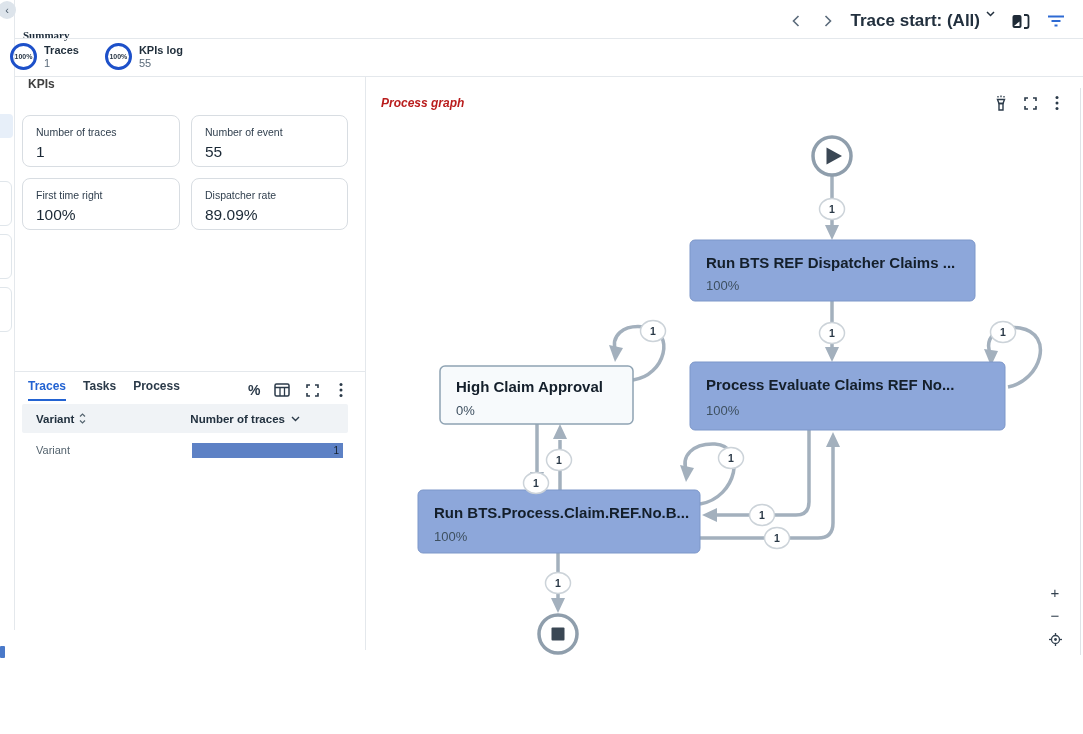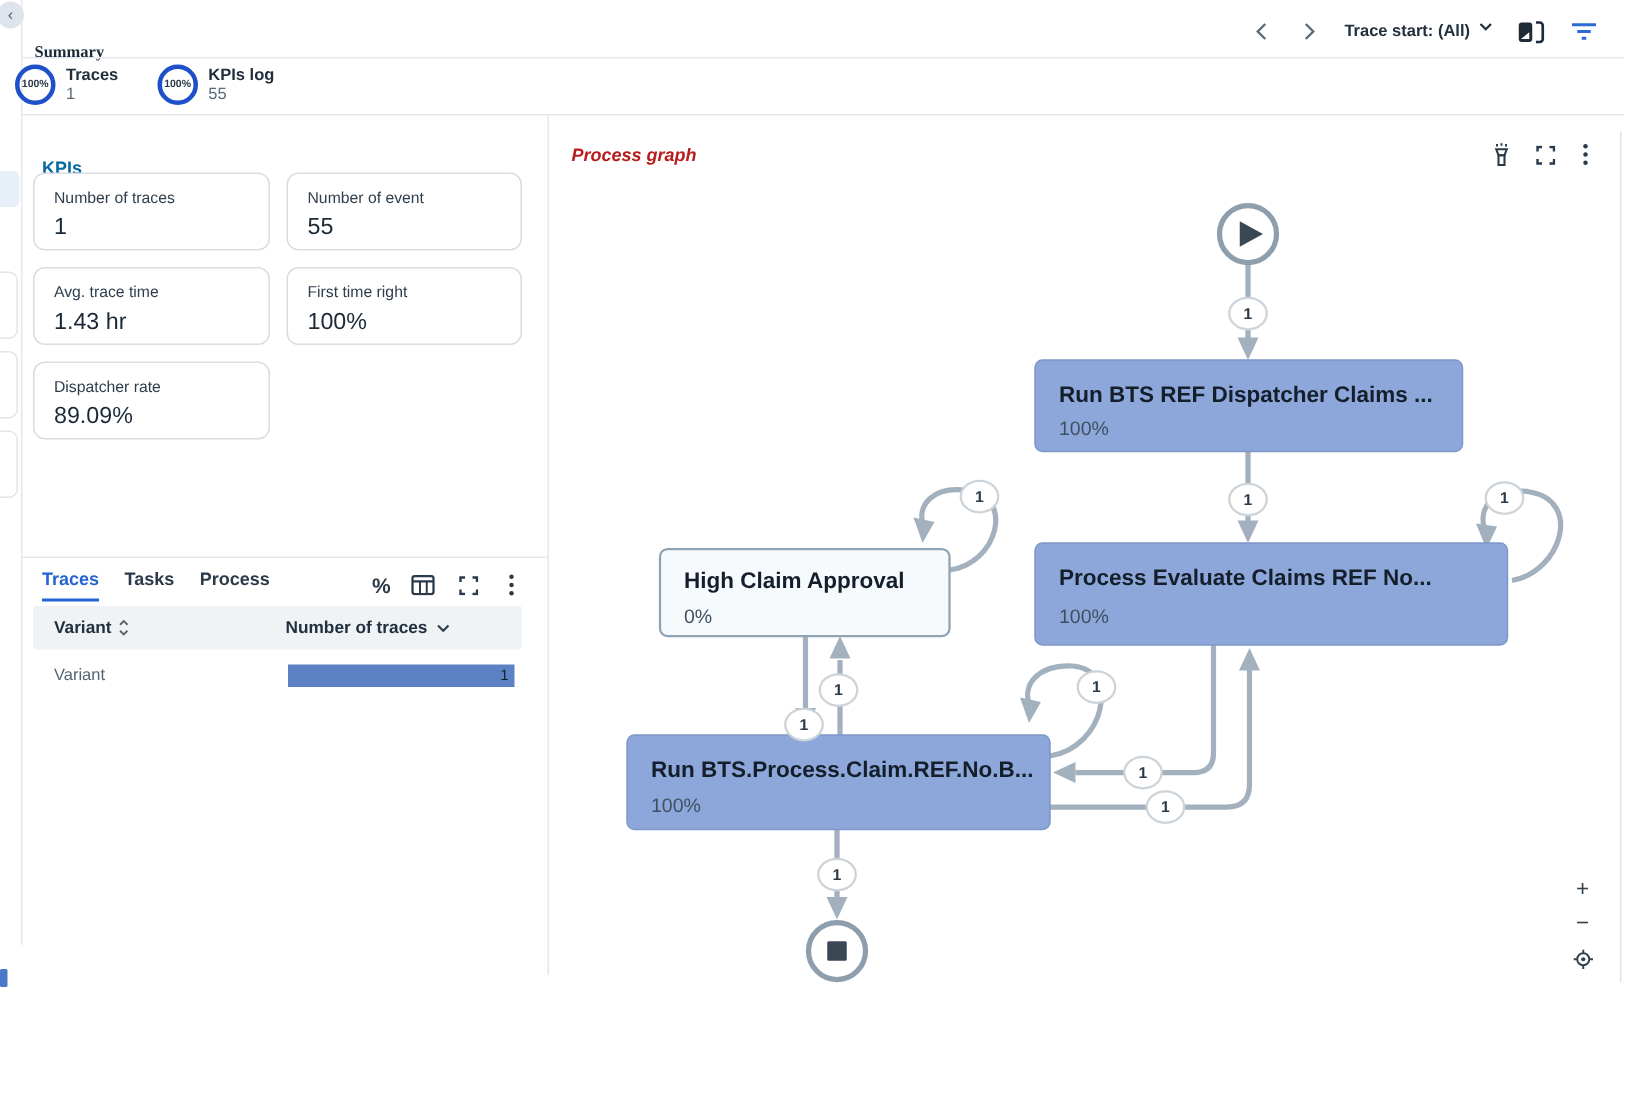--- a/index.html
+++ b/index.html
@@ -7,40 +7,40 @@
   .screen { position:relative; width:1083px; height:734px; background:#fff; overflow:hidden;
             font-family:"Liberation Sans","DejaVu Sans",sans-serif; color:#1b2936; }
   .abs { position:absolute; }
   .hline { position:absolute; height:1px; background:#e4e8ec; }
   .vline { position:absolute; width:1px; background:#e4e8ec; }
 
   
   .page-title { left:23px; top:29px; font-size:11px; font-weight:700; color:#1c2b3a;font-family:Liberation Serif, serif; }
   .hdr-right { right:16px; top:10px; display:flex; align-items:center; gap:14px; }
   .chev-btn { width:18px; height:18px; display:flex; align-items:center; justify-content:center; cursor:pointer; }
-  .trace-start { display:flex; gap:6px; font-size:11px; font-weight:700; color:#22303e; cursor:pointer; }
+  .trace-start { display:flex; gap:6px; font-size:17px; font-weight:700; color:#22303e; cursor:pointer; }
   .icon-btn { display:flex; align-items:center; justify-content:center; width:22px; height:22px; cursor:pointer; }
 
   
   .collapse-btn { left:-2px; top:1px; width:18px; height:18px; border-radius:50%; background:#dde4eb;
                   display:flex; align-items:center; justify-content:center; font-size:11px; color:#4a5a6a; cursor:pointer; }
   .sliver-item-hl { left:0; top:114px; width:13px; height:24px; background:#e7eff9; border-radius:0 4px 4px 0; }
   .sliver-card { left:-6px; width:18px; height:45px; border:1px solid #e0e6eb; border-radius:6px; background:#fff; }
   .sliver-glyph { left:0; top:646px; width:5px; height:12px; background:#4a79c9; border-radius:1px; }
 
   
   .stats-bar { left:10px; top:43px; display:flex; gap:26px; }
   .stat-item { display:flex; align-items:center; gap:7px; }
   .ring { width:27px; height:27px; border:3px solid #1d50c9; border-radius:50%;
           display:flex; align-items:center; justify-content:center; font-size:7px; font-weight:700; color:#2a3848; }
   .stat-label { font-size:11px; font-weight:700; color:#1f2d3a; line-height:13px; }
   .stat-value { font-size:11px; color:#5a6a79; line-height:13px; }
 
   
-  .kpis-title { left:28px; top:105px; font-size:12px; font-weight:700; color:#0369a1; }
+  .kpis-title { left:28px; top:77px; font-size:12px; font-weight:700; color:#404040; }
   .kpi-grid { left:22px; top:115px; width:326px; display:grid; grid-template-columns:158px 157px; grid-auto-rows:52px; gap:11px; }
   .kpi-card { border:1px solid #d8dde2; border-radius:8px; background:#fff; padding:10px 0 0 13px; }
   .kpi-label { font-size:10.5px; color:#2f3e4d; }
   .kpi-value { font-size:15.5px; color:#1b2936; margin-top:5px; }
 
   
   .tabs { left:28px; top:379px; display:flex; gap:17px; }
   .tab { font-size:12px; font-weight:700; color:#2b3a49; padding-bottom:6px; cursor:pointer; }
   .tab.active { color:#2363d2; border-bottom:2.5px solid #2363d2; }
   .panel-toolbar { left:248px; top:381px; width:100px; display:flex; justify-content:space-between; align-items:center; }
@@ -140,24 +140,20 @@
   <div class="abs kpi-grid">
     <div class="kpi-card">
       <div class="kpi-label">Number of traces</div>
       <div class="kpi-value">1</div>
     </div>
     <div class="kpi-card">
       <div class="kpi-label">Number of event</div>
       <div class="kpi-value">55</div>
     </div>
     <div class="kpi-card">
-      <div class="kpi-label">Avg. trace time</div>
-      <div class="kpi-value">1.43 hr</div>
-    </div>
-    <div class="kpi-card">
       <div class="kpi-label">First time right</div>
       <div class="kpi-value">100%</div>
     </div>
     <div class="kpi-card">
       <div class="kpi-label">Dispatcher rate</div>
       <div class="kpi-value">89.09%</div>
     </div>
   </div>
   <div class="hline" style="left:14px; top:371px; width:351px;"></div>
 

